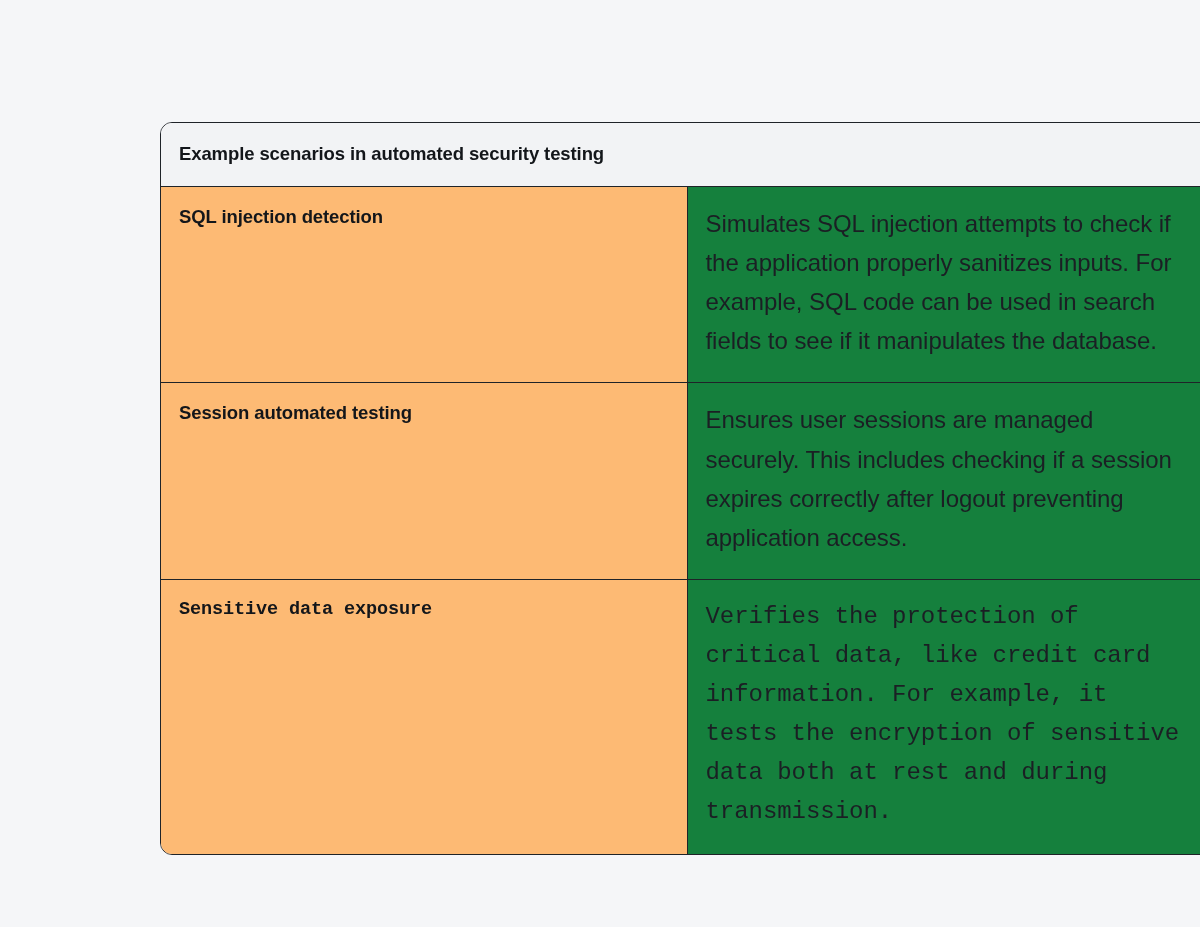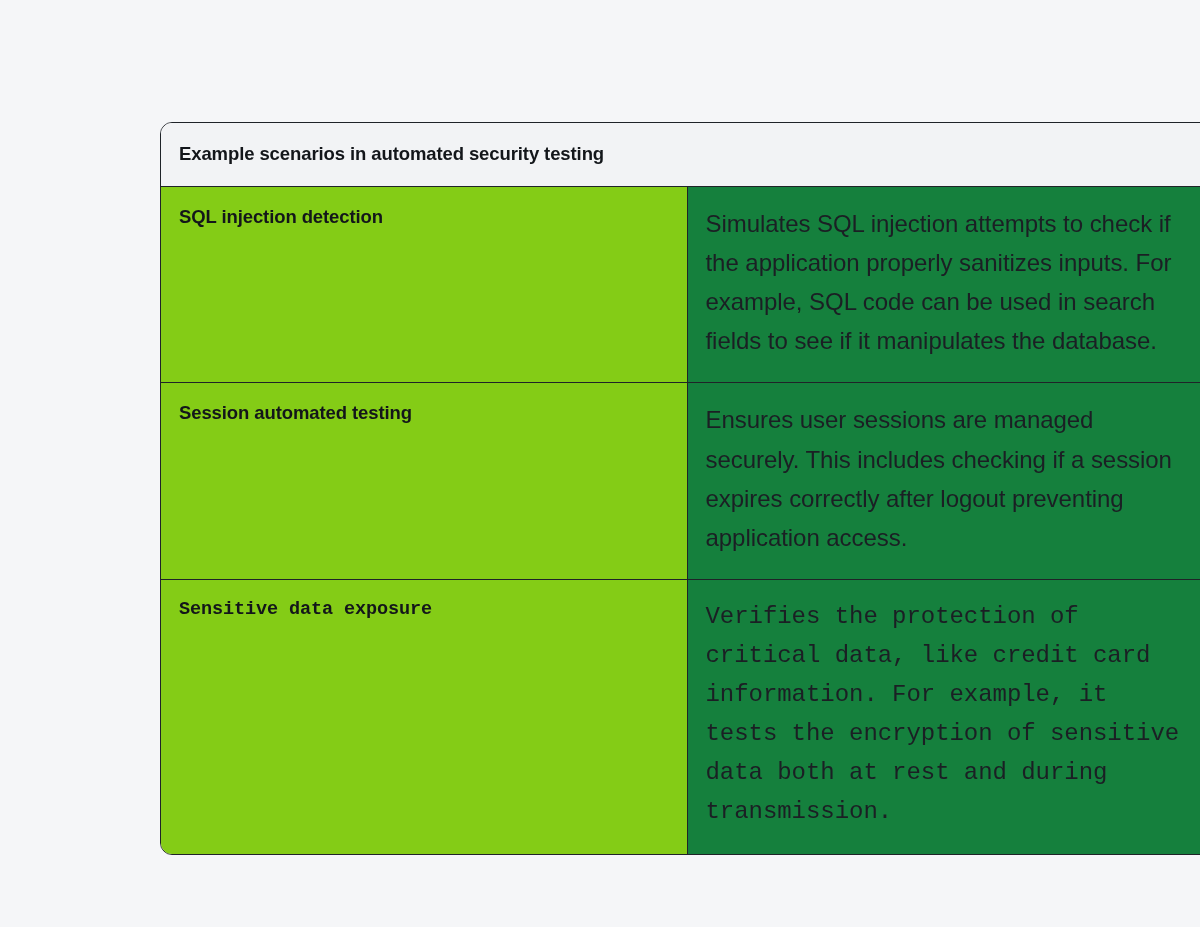--- a/index.html
+++ b/index.html
@@ -60,21 +60,21 @@
     border-bottom: 1px solid #1f2328;
     vertical-align: top;
   }
   .table-row:last-child > td {
     border-bottom: none;
     font-family: Liberation Mono, monospace;
   }
 
   .cell-term {
     width: 353px;           
-    background: #84cc16;
+    background: #fdba74;
     border-right: 1px solid #1f2328;
     padding: 17px 22px 22px 18px;
     font-size: 18.5px;
     font-weight: bold;
     line-height: 1.42;
     letter-spacing: -0.1px;
     color: #13161a;
   }
 
   .cell-desc {

